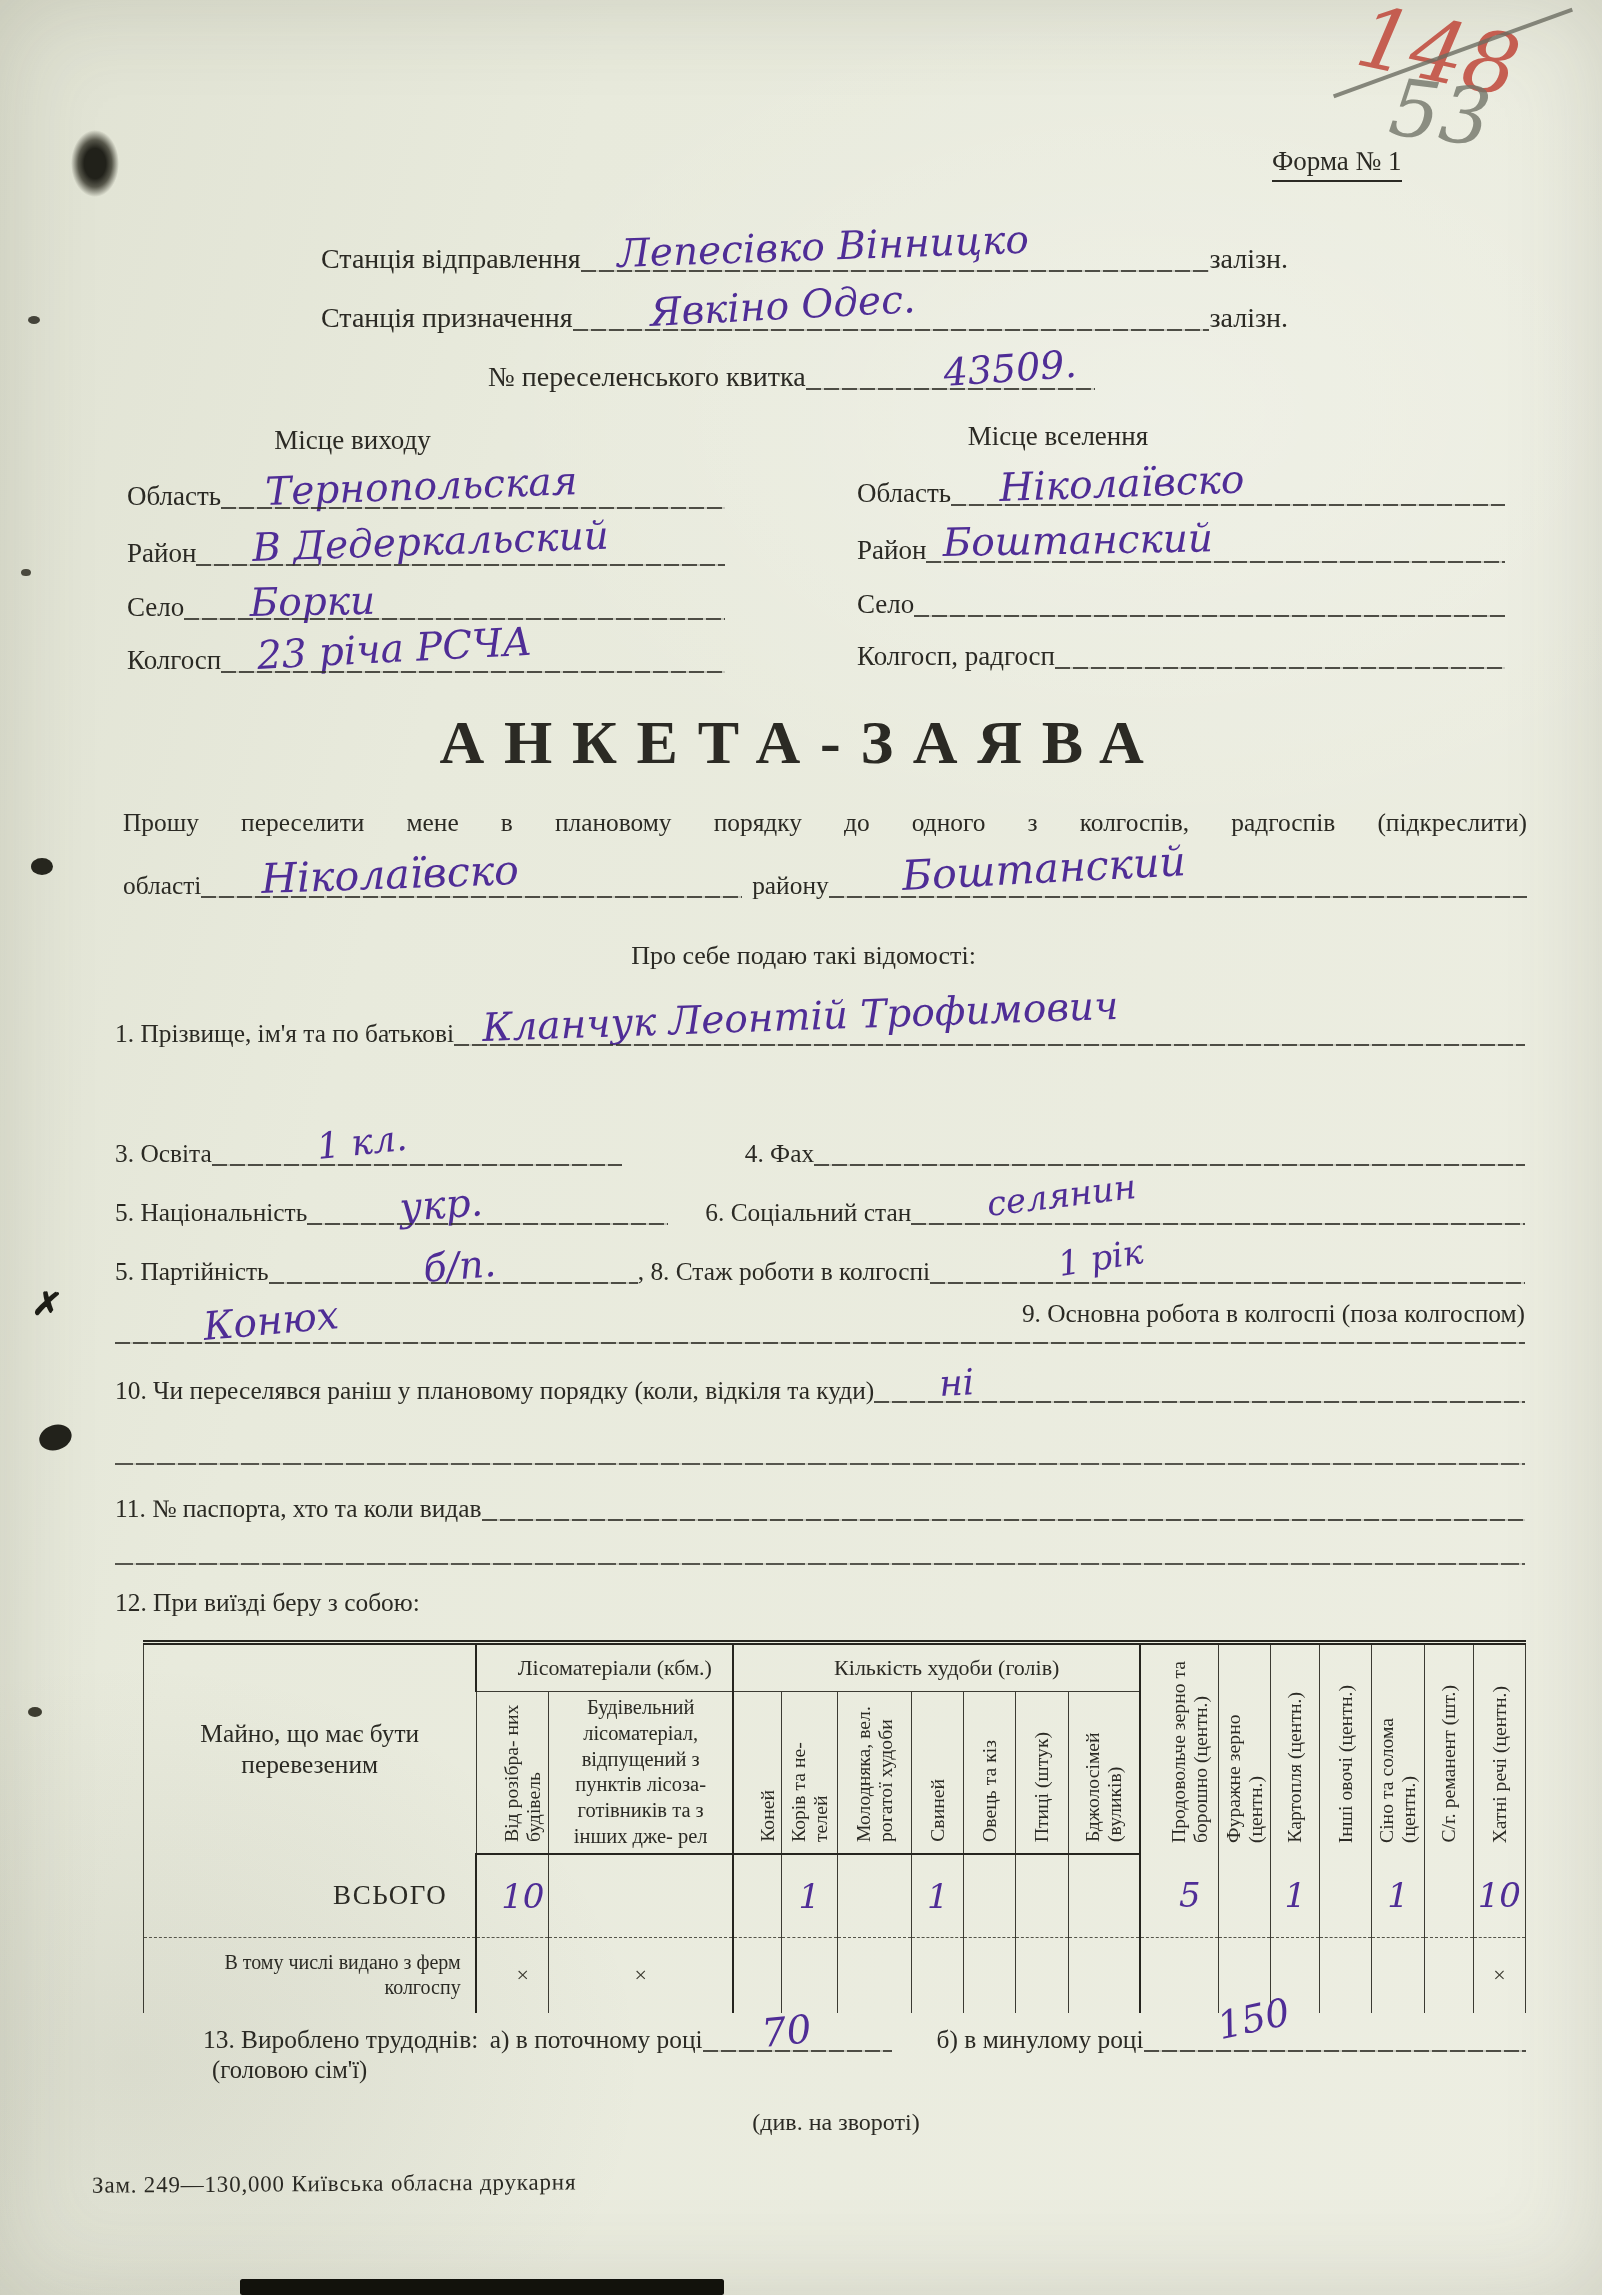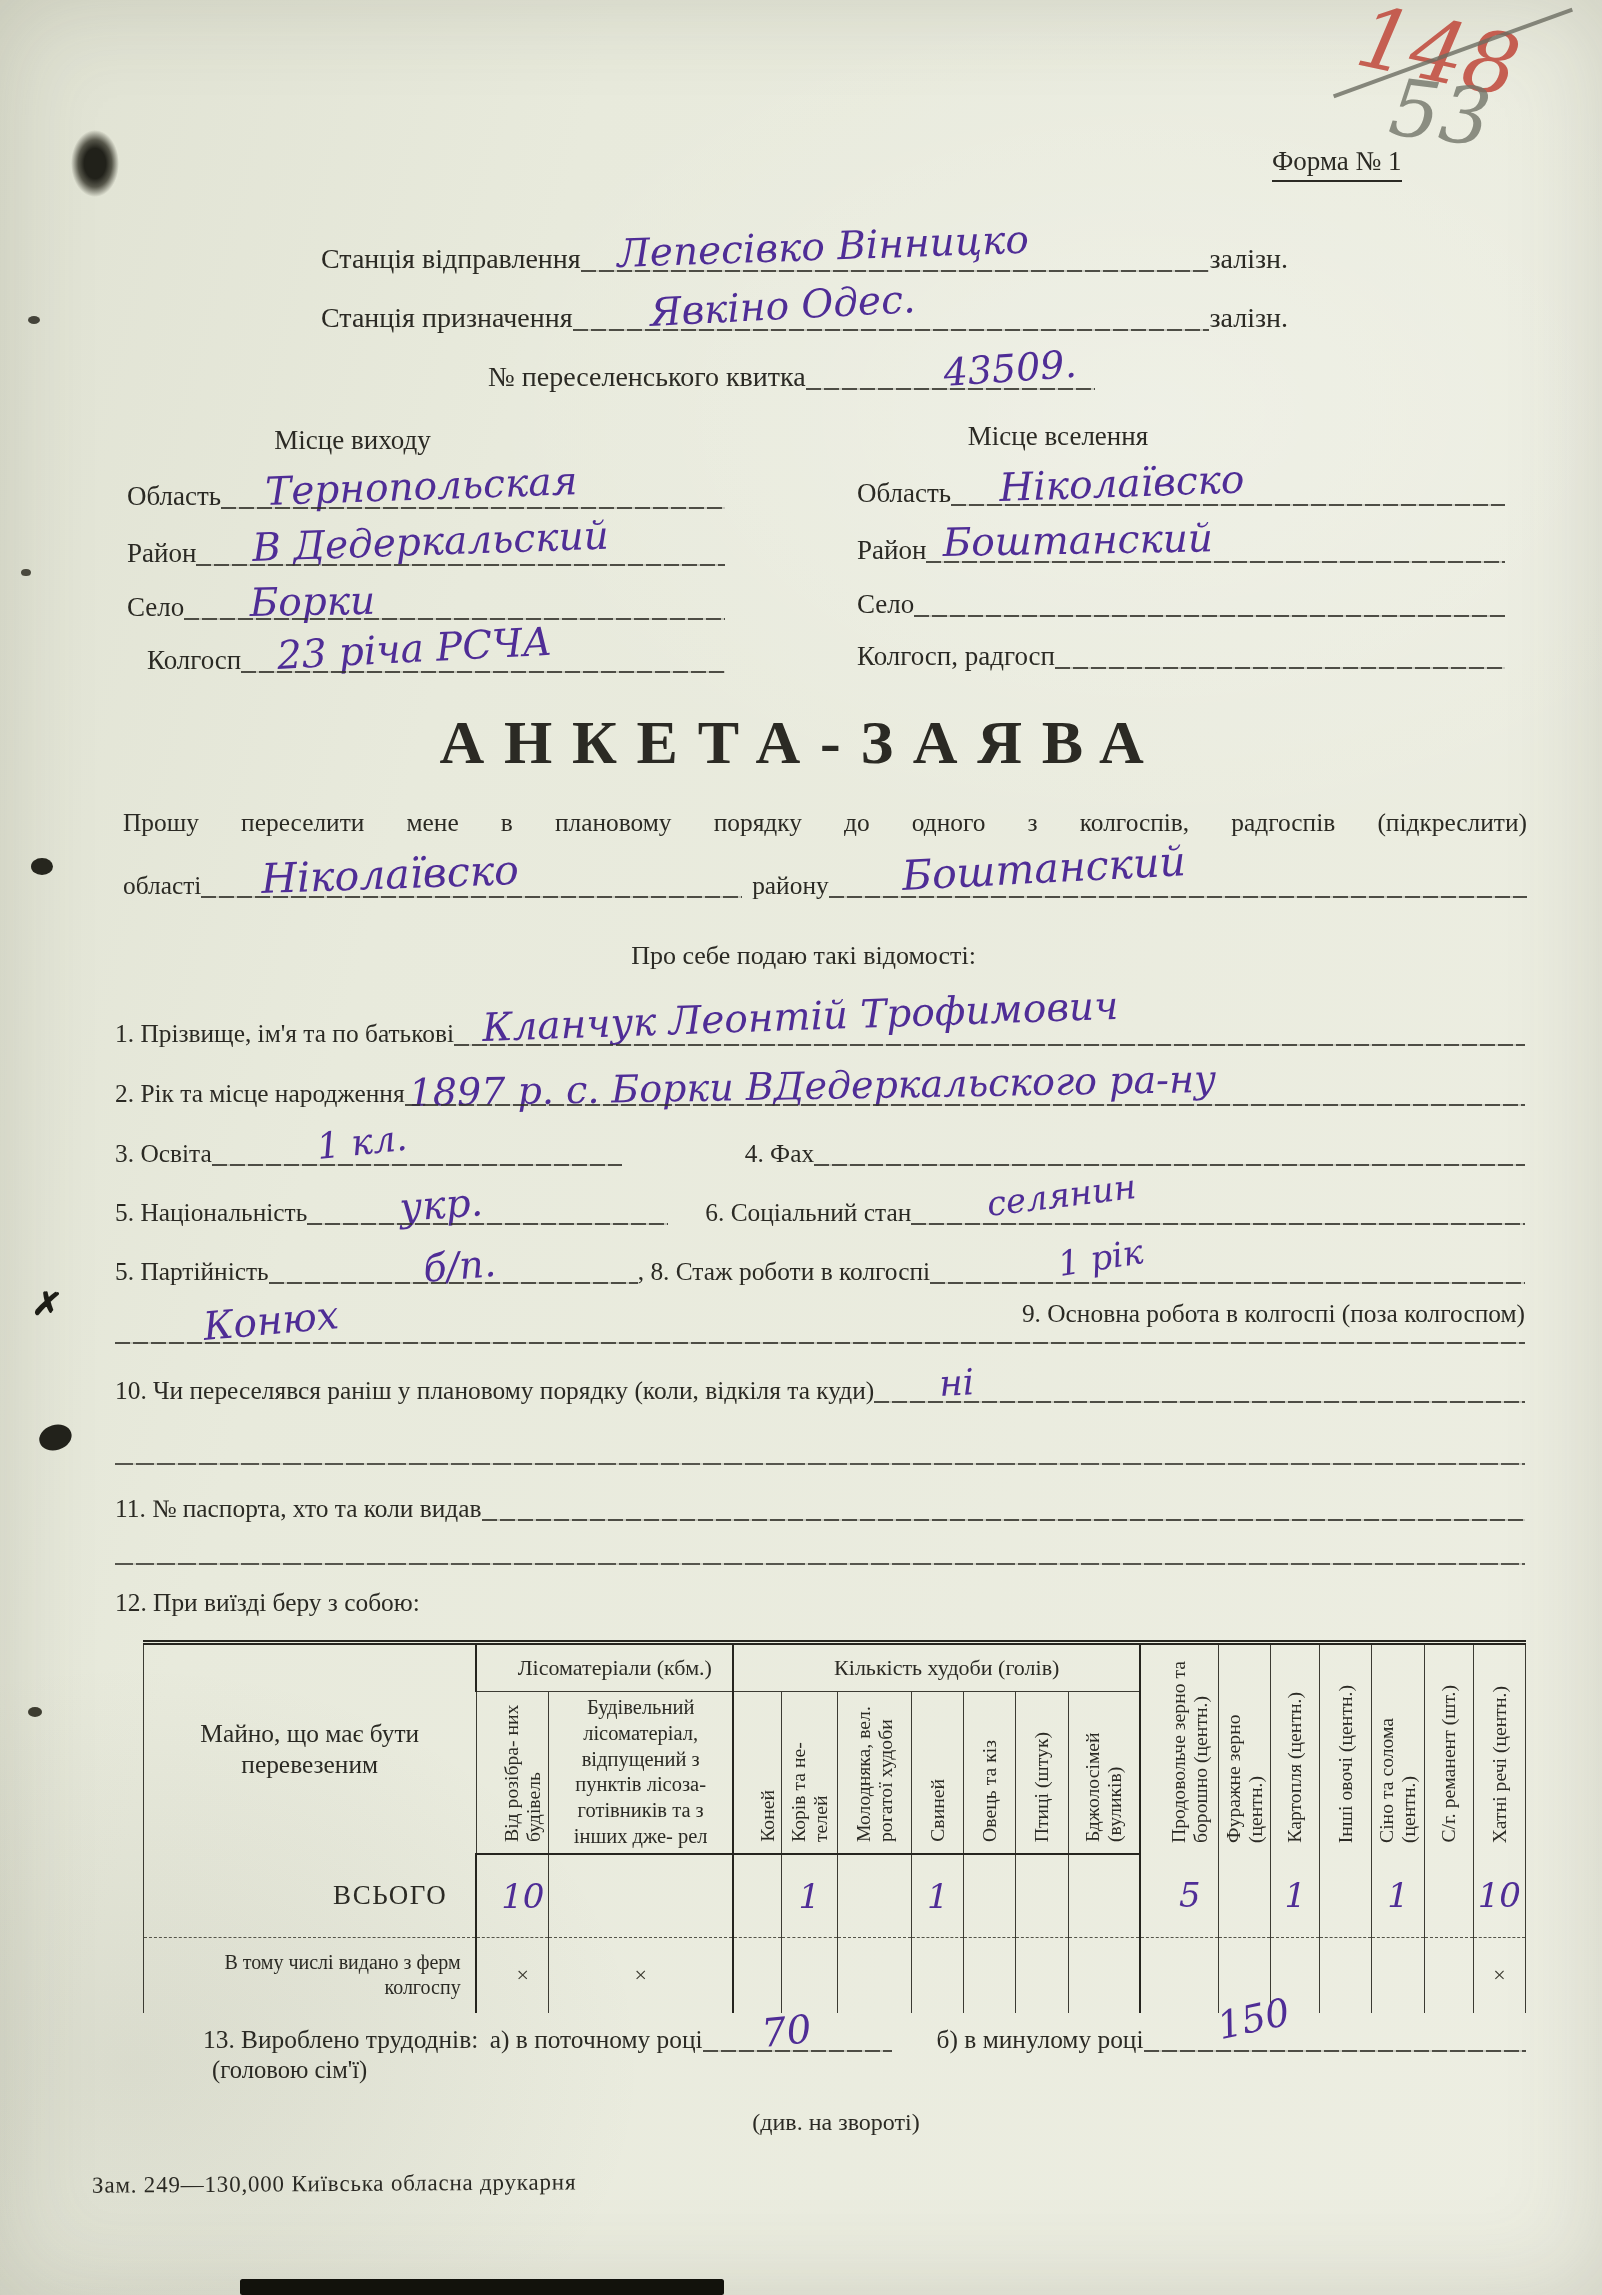--- a/index.html
+++ b/index.html
@@ -121,21 +121,21 @@
       <span class="hw" style="bottom:3.3px;left:57px;font-size:39px;transform:rotate(-2deg);">В Дедеркальский</span>
     </span>
   </div>
   <div class="frow" style="top:572px;left:127px;width:598px;height:52px;">
     <span class="lbl" style="font-size:27px;">Село</span>
     <span class="ln">
       <span class="hw" style="bottom:1.6px;left:66px;font-size:39px;transform:rotate(-1deg);">Борки</span>
     </span>
   </div>
   <div class="frow" style="top:625px;left:127px;width:598px;height:52px;">
-    <span class="lbl" style="font-size:27px;margin-left:20px;">Колгосп</span>
+    <span class="lbl" style="font-size:27px;">Колгосп</span>
     <span class="ln">
       <span class="hw" style="bottom:1.6px;left:37px;font-size:39px;transform:rotate(-3deg);">23 річа РСЧА</span>
     </span>
   </div>
 
   <div class="abs place-head" style="top:421px;left:857px;width:402px;">Місце вселення</div>
   <div class="frow" style="top:456px;left:857px;width:648px;height:54px;">
     <span class="lbl" style="font-size:27px;">Область</span>
     <span class="ln">
       <span class="hw" style="bottom:3.3px;left:49px;font-size:39px;transform:rotate(-2deg);">Ніколаївско</span>
@@ -172,26 +172,20 @@
 
   <div class="abs" id="about-heading">Про себе подаю такі відомості:</div>
 
   <div class="frow" style="top:1002px;left:115px;width:1410px;height:48px;">
     <span class="lbl">1. Прізвище, ім'я та по батькові</span>
     <span class="ln">
       <span class="hw" style="bottom:3.3px;left:29px;font-size:39px;transform:rotate(-2deg);">Кланчук Леонтій Трофимович</span>
     </span>
   </div>
 
-  <div class="frow" style="top:1062px;left:115px;width:1410px;height:48px;">
-    <span class="lbl">2. Рік та місце народження</span>
-    <span class="ln">
-      <span class="hw" style="bottom:-1.6px;left:4.1px;font-size:38px;transform:rotate(-1deg);">1897 р. с. Борки ВДедеркальского ра-ну</span>
-    </span>
-  </div>
 
   <div class="frow" style="top:1122px;left:115px;width:1410px;height:48px;">
     <span class="lbl">3. Освіта</span>
     <span class="ln" style="flex:0 0 410px;">
       <span class="hw" style="bottom:4.9px;left:107px;font-size:36px;transform:rotate(-6deg);">1 кл.</span>
     </span>
     <span class="lbl" style="padding-left:123px;">4. Фах</span>
     <span class="ln"></span>
   </div>
 

